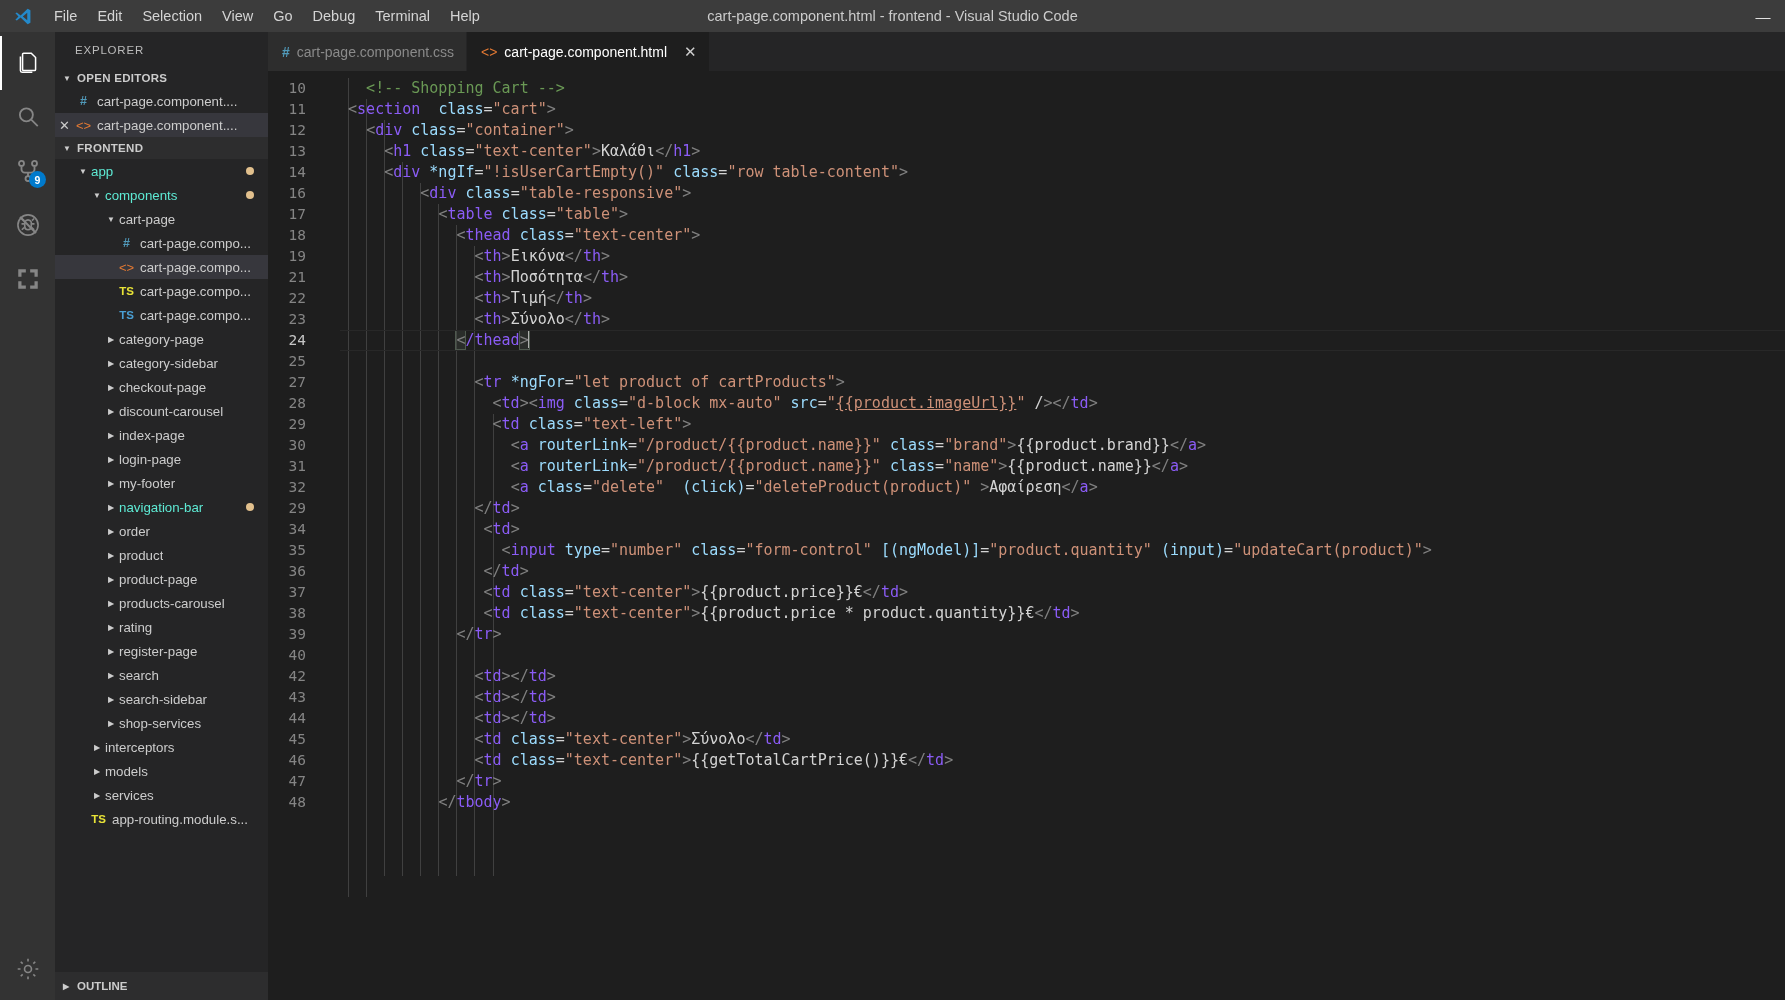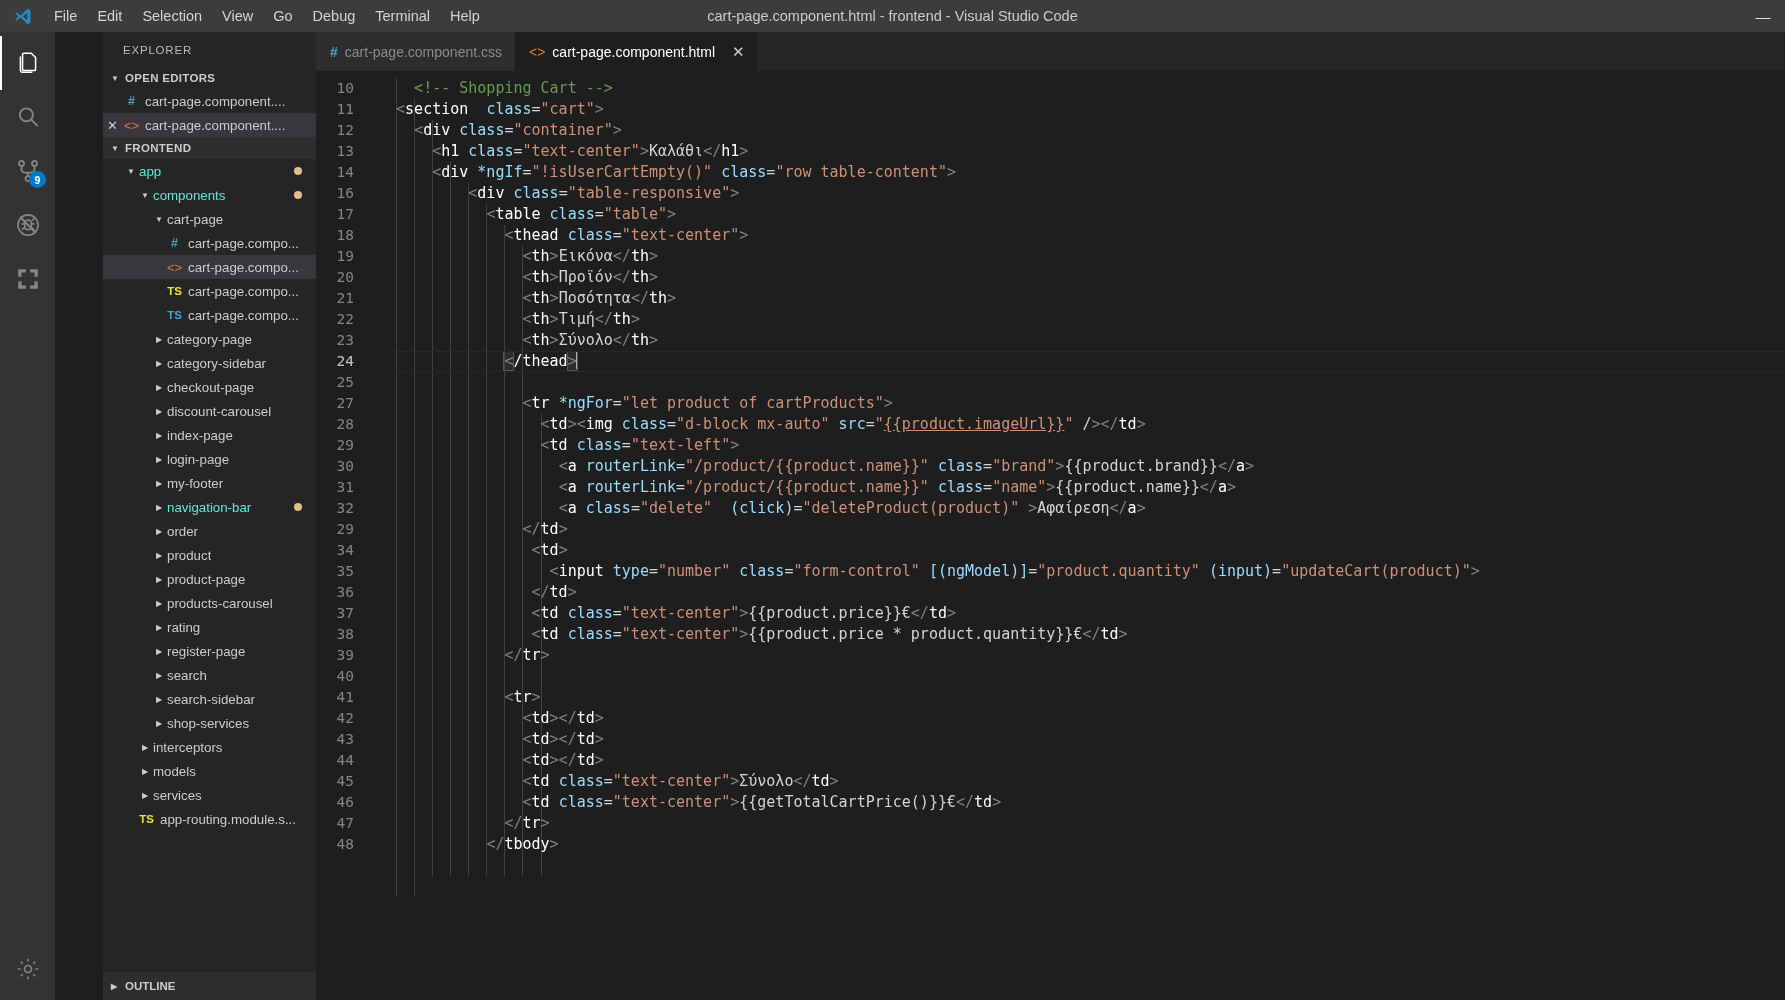--- a/index.html
+++ b/index.html
@@ -73,21 +73,20 @@
   }
   .act-bottom { margin-top: auto; padding-bottom: 8px; }
 
   
   .sidebar {
     width: 213px; min-width: 213px;
     background: #252526;
     display: flex; flex-direction: column;
     font-size: 13.3px;
     overflow: hidden;
-    margin-left: 48px;
   }
   .sidebar-title {
     height: 35px; display: flex; align-items: center;
     padding-left: 20px;
     font-size: 11.5px; letter-spacing: .8px;
     color: #bbbbbb; text-transform: uppercase;
   }
   .section-header {
     height: 22px; display: flex; align-items: center;
     padding-left: 8px;
@@ -177,21 +176,21 @@
     color: #858585; font-size: 14.5px;
     user-select: none;
   }
   .cline.active-line .lnum { color: #c6c6c6; }
   .ctext { white-space: pre; color: #d4d4d4; position: relative; }
   .guides { position:absolute; top:7px; left:0; right:0; bottom:0; pointer-events:none; }
   .guide { position:absolute; width:1px; background:#404040; }
 
   
   .t-comment { color: #6a9955; }
-  .t-tag     { color: #ffffff; }
+  .t-tag     { color: #8b5cf6; }
   .t-angle   { color: #808080; }
   .t-attr    { color: #9cdcfe; }
   .t-str     { color: #ce9178; }
   .t-text    { color: #d4d4d4; }
   .t-eq      { color: #d4d4d4; }
   .t-link    { color: #ce9178; text-decoration: underline; text-decoration-color:#ce9178; }
   .bracket-hl { outline: 1px solid #4f5a4f; background: rgba(80,90,80,0.25); }
   .cursor {
     display:inline-block; width: 2px; height: 18px;
     background: #aeafad; vertical-align: -3px;
@@ -522,24 +521,20 @@
             </div>
             <div class="cline">
               <div class="lnum">18</div>
               <div class="ctext"><span class="t-text">              </span><span class="t-angle">&lt;</span><span class="t-tag">thead</span><span class="t-text"> </span><span class="t-attr">class</span><span class="t-eq">=</span><span class="t-str">"text-center"</span><span class="t-angle">&gt;</span></div>
             </div>
             <div class="cline">
               <div class="lnum">19</div>
               <div class="ctext"><span class="t-text">                </span><span class="t-angle">&lt;</span><span class="t-tag">th</span><span class="t-angle">&gt;</span><span class="t-text">Εικόνα</span><span class="t-angle">&lt;/</span><span class="t-tag">th</span><span class="t-angle">&gt;</span></div>
             </div>
             <div class="cline">
-              <div class="lnum">20</div>
-              <div class="ctext"><span class="t-text">                </span><span class="t-angle">&lt;</span><span class="t-tag">th</span><span class="t-angle">&gt;</span><span class="t-text">Προϊόν</span><span class="t-angle">&lt;/</span><span class="t-tag">th</span><span class="t-angle">&gt;</span></div>
-            </div>
-            <div class="cline">
               <div class="lnum">21</div>
               <div class="ctext"><span class="t-text">                </span><span class="t-angle">&lt;</span><span class="t-tag">th</span><span class="t-angle">&gt;</span><span class="t-text">Ποσότητα</span><span class="t-angle">&lt;/</span><span class="t-tag">th</span><span class="t-angle">&gt;</span></div>
             </div>
             <div class="cline">
               <div class="lnum">22</div>
               <div class="ctext"><span class="t-text">                </span><span class="t-angle">&lt;</span><span class="t-tag">th</span><span class="t-angle">&gt;</span><span class="t-text">Τιμή</span><span class="t-angle">&lt;/</span><span class="t-tag">th</span><span class="t-angle">&gt;</span></div>
             </div>
             <div class="cline">
               <div class="lnum">23</div>
               <div class="ctext"><span class="t-text">                </span><span class="t-angle">&lt;</span><span class="t-tag">th</span><span class="t-angle">&gt;</span><span class="t-text">Σύνολο</span><span class="t-angle">&lt;/</span><span class="t-tag">th</span><span class="t-angle">&gt;</span></div>
@@ -602,24 +597,20 @@
             </div>
             <div class="cline">
               <div class="lnum">39</div>
               <div class="ctext"><span class="t-text">              </span><span class="t-angle">&lt;/</span><span class="t-tag">tr</span><span class="t-angle">&gt;</span></div>
             </div>
             <div class="cline">
               <div class="lnum">40</div>
               <div class="ctext"></div>
             </div>
             <div class="cline">
-              <div class="lnum">41</div>
-              <div class="ctext"><span class="t-text">              </span><span class="t-angle">&lt;</span><span class="t-tag">tr</span><span class="t-angle">&gt;</span></div>
-            </div>
-            <div class="cline">
               <div class="lnum">42</div>
               <div class="ctext"><span class="t-text">                </span><span class="t-angle">&lt;</span><span class="t-tag">td</span><span class="t-angle">&gt;&lt;/</span><span class="t-tag">td</span><span class="t-angle">&gt;</span></div>
             </div>
             <div class="cline">
               <div class="lnum">43</div>
               <div class="ctext"><span class="t-text">                </span><span class="t-angle">&lt;</span><span class="t-tag">td</span><span class="t-angle">&gt;&lt;/</span><span class="t-tag">td</span><span class="t-angle">&gt;</span></div>
             </div>
             <div class="cline">
               <div class="lnum">44</div>
               <div class="ctext"><span class="t-text">                </span><span class="t-angle">&lt;</span><span class="t-tag">td</span><span class="t-angle">&gt;&lt;/</span><span class="t-tag">td</span><span class="t-angle">&gt;</span></div>

